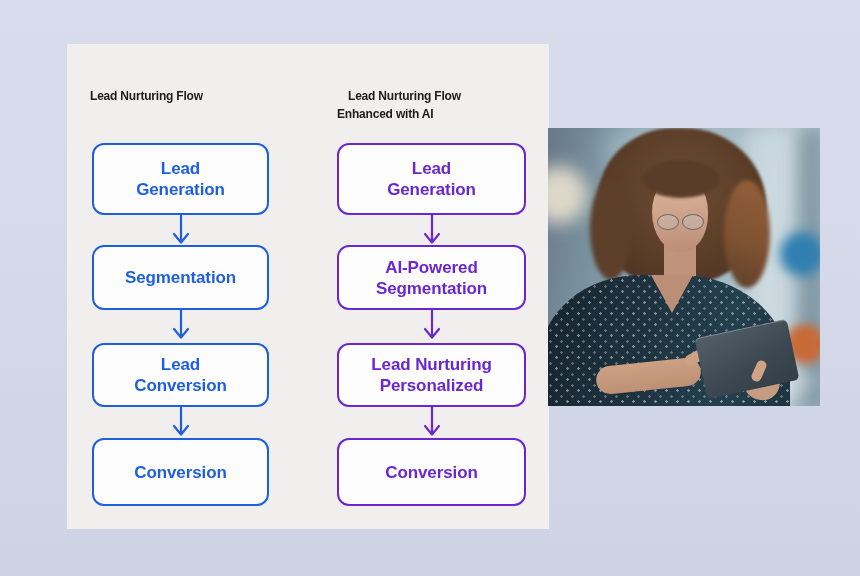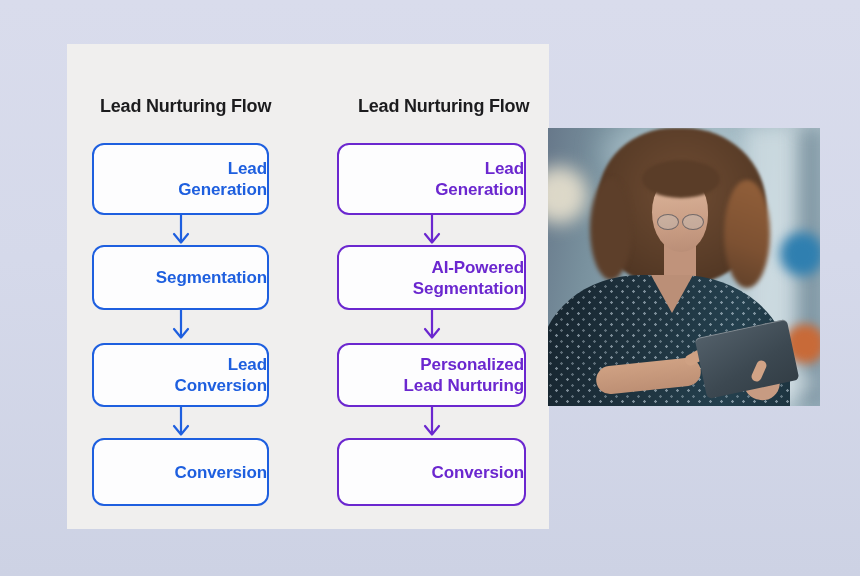--- a/index.html
+++ b/index.html
@@ -15,41 +15,41 @@
   }
 
   
   .panel {
     position: absolute; left: 67px; top: 44px;
     width: 482px; height: 485px;
     background: var(--panel-bg, #f0efee);
   }
   .flow-title {
     position: absolute;
-    margin: 10px;
-    font-size: 18px; font-weight: 700;
+    margin: 0;
+    font-size: 12px; font-weight: 700;
     letter-spacing: -0.2px; line-height: 19px;
     color: var(--title-ink, #1c1c1e);
     white-space: nowrap;
   }
   .title-left  { left: 23px;  top: 43px; }
   .title-r1    { left: 281px; top: 43px; }
   .title-r2    { left: 270px; top: 61px; }
 
   .accent-a { color: var(--accent-a, #1e5fdf); }
   .accent-b { color: var(--accent-b, #6b27cf); }
 
   .step-box {
     position: absolute;
     box-sizing: border-box;
     background: var(--box-fill, #fdfdfe);
     border: 2px solid currentColor;
     border-radius: 12px;
     display: flex; flex-direction: column;
-    align-items: flex-end; justify-content: center;
+    align-items: center; justify-content: center;
     font-size: 17px; font-weight: 700;
     line-height: 21px; letter-spacing: -0.1px;
     text-align: center;
   }
   .col-a { left: 25px;  width: 177px; }
   .col-b { left: 270px; width: 189px; }
   .row-1 { top: 99px;  height: 72px; }
   .row-2 { top: 201px; height: 65px; }
   .row-3 { top: 299px; height: 64px; }
   .row-4 { top: 394px; height: 68px; }
@@ -140,20 +140,21 @@
 </style>
 </head>
 <body>
 
 <div class="canvas">
 
   <section class="panel">
 
     <h2 class="flow-title title-left">Lead Nurturing Flow</h2>
     <h2 class="flow-title title-r1">Lead Nurturing Flow</h2>
+    <h2 class="flow-title title-r2">Enhanced with AI</h2>
 
     <div class="step-box accent-a col-a row-1">
       <div>Lead</div>
       <div>Generation</div>
     </div>
     <svg class="flow-arrow accent-a ar-a gap-1" viewBox="0 0 20 30">
       <line x1="10" y1="0" x2="10" y2="26" stroke="currentColor" stroke-width="2.2"></line>
       <polyline points="3,19 10,27.5 17,19" fill="none" stroke="currentColor" stroke-width="2.2" stroke-linecap="round" stroke-linejoin="round"></polyline>
     </svg>
     <div class="step-box accent-a col-a row-2">
@@ -185,22 +186,22 @@
     </svg>
     <div class="step-box accent-b col-b row-2">
       <div>AI-Powered</div>
       <div>Segmentation</div>
     </div>
     <svg class="flow-arrow accent-b ar-b gap-2" viewBox="0 0 20 30">
       <line x1="10" y1="0" x2="10" y2="26" stroke="currentColor" stroke-width="2.2"></line>
       <polyline points="3,19 10,27.5 17,19" fill="none" stroke="currentColor" stroke-width="2.2" stroke-linecap="round" stroke-linejoin="round"></polyline>
     </svg>
     <div class="step-box accent-b col-b row-3">
+      <div>Lead Nurturing</div>
       <div>Personalized</div>
-      <div>Lead Nurturing</div>
     </div>
     <svg class="flow-arrow accent-b ar-b gap-3" viewBox="0 0 20 30">
       <line x1="10" y1="0" x2="10" y2="26" stroke="currentColor" stroke-width="2.2"></line>
       <polyline points="3,19 10,27.5 17,19" fill="none" stroke="currentColor" stroke-width="2.2" stroke-linecap="round" stroke-linejoin="round"></polyline>
     </svg>
     <div class="step-box accent-b col-b row-4">
       <div>Conversion</div>
     </div>
 
   </section>

